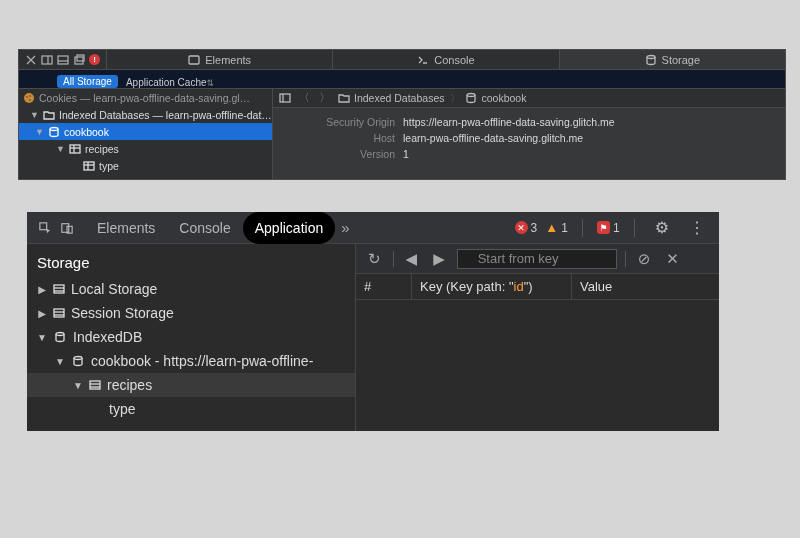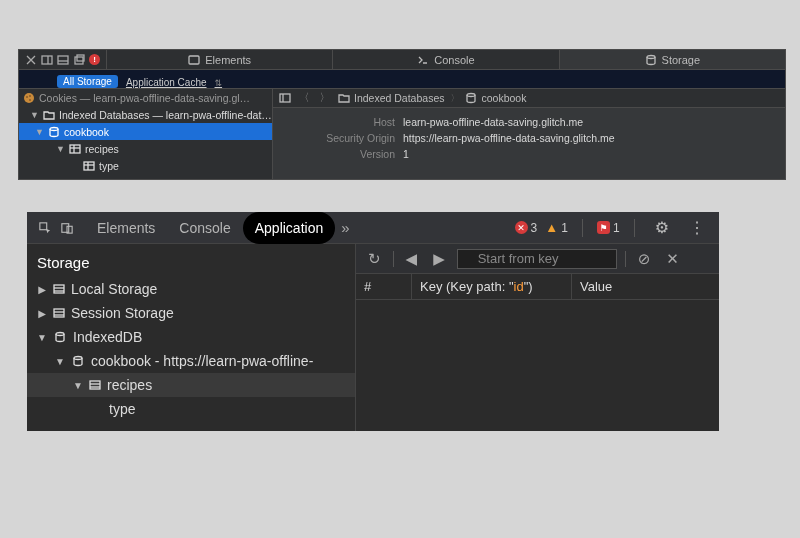--- a/index.html
+++ b/index.html
@@ -64,21 +64,21 @@
     background: #2173d6;
     color: #fff;
     border-radius: 3px;
     padding: 1px 6px;
     margin-left: 38px;
     font-size: 10px;
   }
   .filter-item {
     color:#ccc;
     padding: 0 8px;
-    display:flex; align-items:center; gap:8px;text-decoration:underline;
+    display:flex; align-items:center; gap:0;
   }
   .updown { display:inline-block; font-size:9px; color:#888;}
 
   .top-body {
     flex:1; display:flex;
   }
   .top-sidebar {
     width: 254px;
     background: #2d2f31;
     border-right: 1px solid #4a4a4a;
@@ -390,26 +390,26 @@
               <svg viewBox="0 0 12 12">
                 <ellipse cx="6" cy="3" rx="4" ry="1.5"></ellipse>
                 <path d="M2 3v6c0 .8 1.8 1.5 4 1.5s4-.7 4-1.5V3"></path>
               </svg>
             </span>
           <span>cookbook</span>
         </span>
       </div>
       <div class="kv-area">
         <div class="kv-row">
+          <div class="kv-key">Security Origin</div>
+          <div class="kv-val">https://learn-pwa-offline-data-saving.glitch.me</div>
+        </div>
+        <div class="kv-row">
           <div class="kv-key">Host</div>
           <div class="kv-val">learn-pwa-offline-data-saving.glitch.me</div>
-        </div>
-        <div class="kv-row">
-          <div class="kv-key">Security Origin</div>
-          <div class="kv-val">https://learn-pwa-offline-data-saving.glitch.me</div>
         </div>
         <div class="kv-row">
           <div class="kv-key">Version</div>
           <div class="kv-val">1</div>
         </div>
       </div>
     </div>
   </div>
 </div>
 

